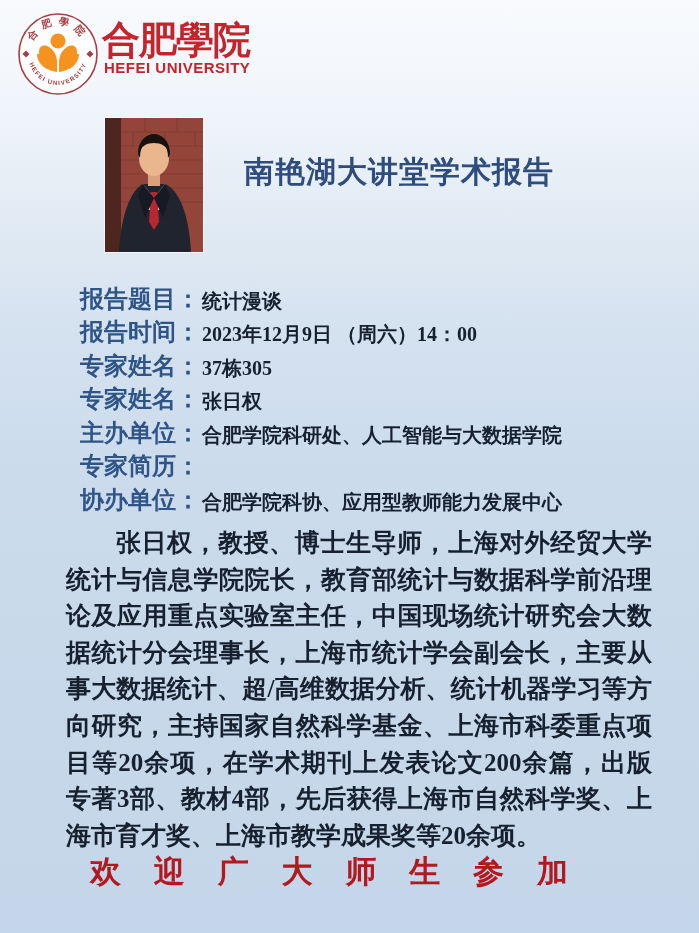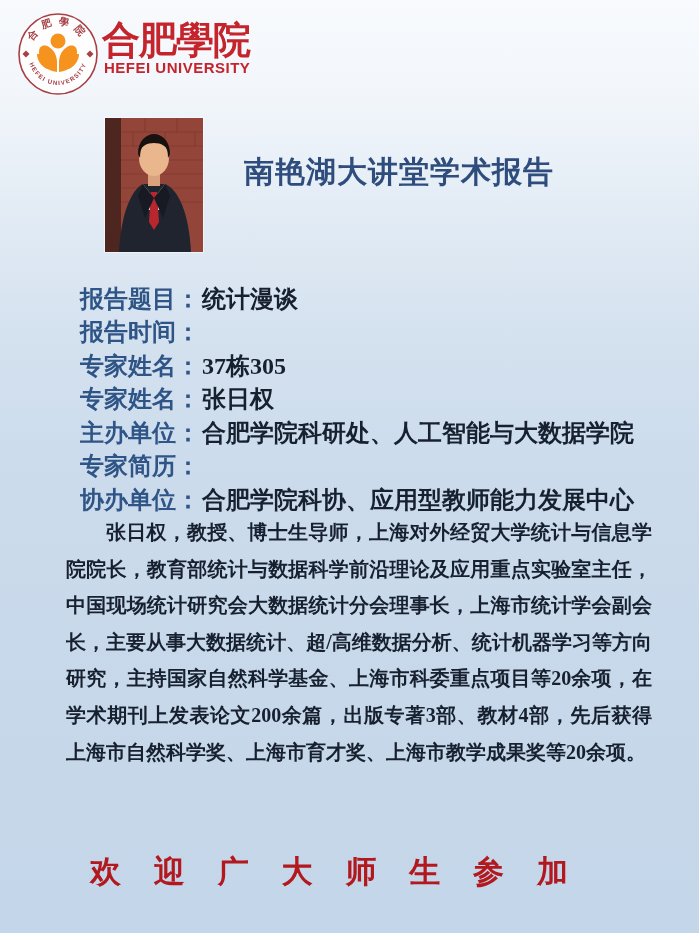--- a/index.html
+++ b/index.html
@@ -36,27 +36,27 @@
   
   .details{position:absolute;left:80px;top:281px;width:580px;}
   .detail-row{display:flex;height:33.5px;align-items:flex-end;white-space:nowrap;}
   .detail-label{
     width:122px;flex:0 0 122px;
     font-family:"Liberation Serif","DejaVu Serif",serif;
     font-size:24px;font-weight:bold;color:#2F5586;
   }
   .detail-value{
     font-family:"Liberation Serif","DejaVu Serif",serif;
-    font-size:24px;font-weight:bold;color:#16202F;
+    font-size:20px;font-weight:bold;color:#16202F;
   }
   
   .bio{
-    position:absolute;left:66px;top:514px;width:586px;
+    position:absolute;left:66px;top:525px;width:586px;
     font-family:"Liberation Serif","DejaVu Serif",serif;
-    font-size:20px;font-weight:bold;color:#16202F;
+    font-size:25px;font-weight:bold;color:#16202F;
     line-height:36.6px;text-align:justify;text-indent:2em;
   }
   
   .welcome{
     position:absolute;left:90px;top:851px;width:478px;
     display:flex;justify-content:space-between;
     font-family:"Liberation Serif","DejaVu Serif",serif;
     font-size:31px;font-weight:bold;color:#B2191F;white-space:nowrap;
   }
 </style>
@@ -126,20 +126,21 @@
 
   <div class="title">南艳湖大讲堂学术报告</div>
 
   <div class="details">
     <div class="detail-row">
       <span class="detail-label">报告题目：</span>
       <span class="detail-value">统计漫谈</span>
     </div>
     <div class="detail-row">
       <span class="detail-label">报告时间：</span>
+      <span class="detail-value">2023年12月9日 （周六）14：00</span>
     </div>
     <div class="detail-row">
       <span class="detail-label">专家姓名：</span>
       <span class="detail-value">37栋305</span>
     </div>
     <div class="detail-row">
       <span class="detail-label">专家姓名：</span>
       <span class="detail-value">张日权</span>
     </div>
     <div class="detail-row">

